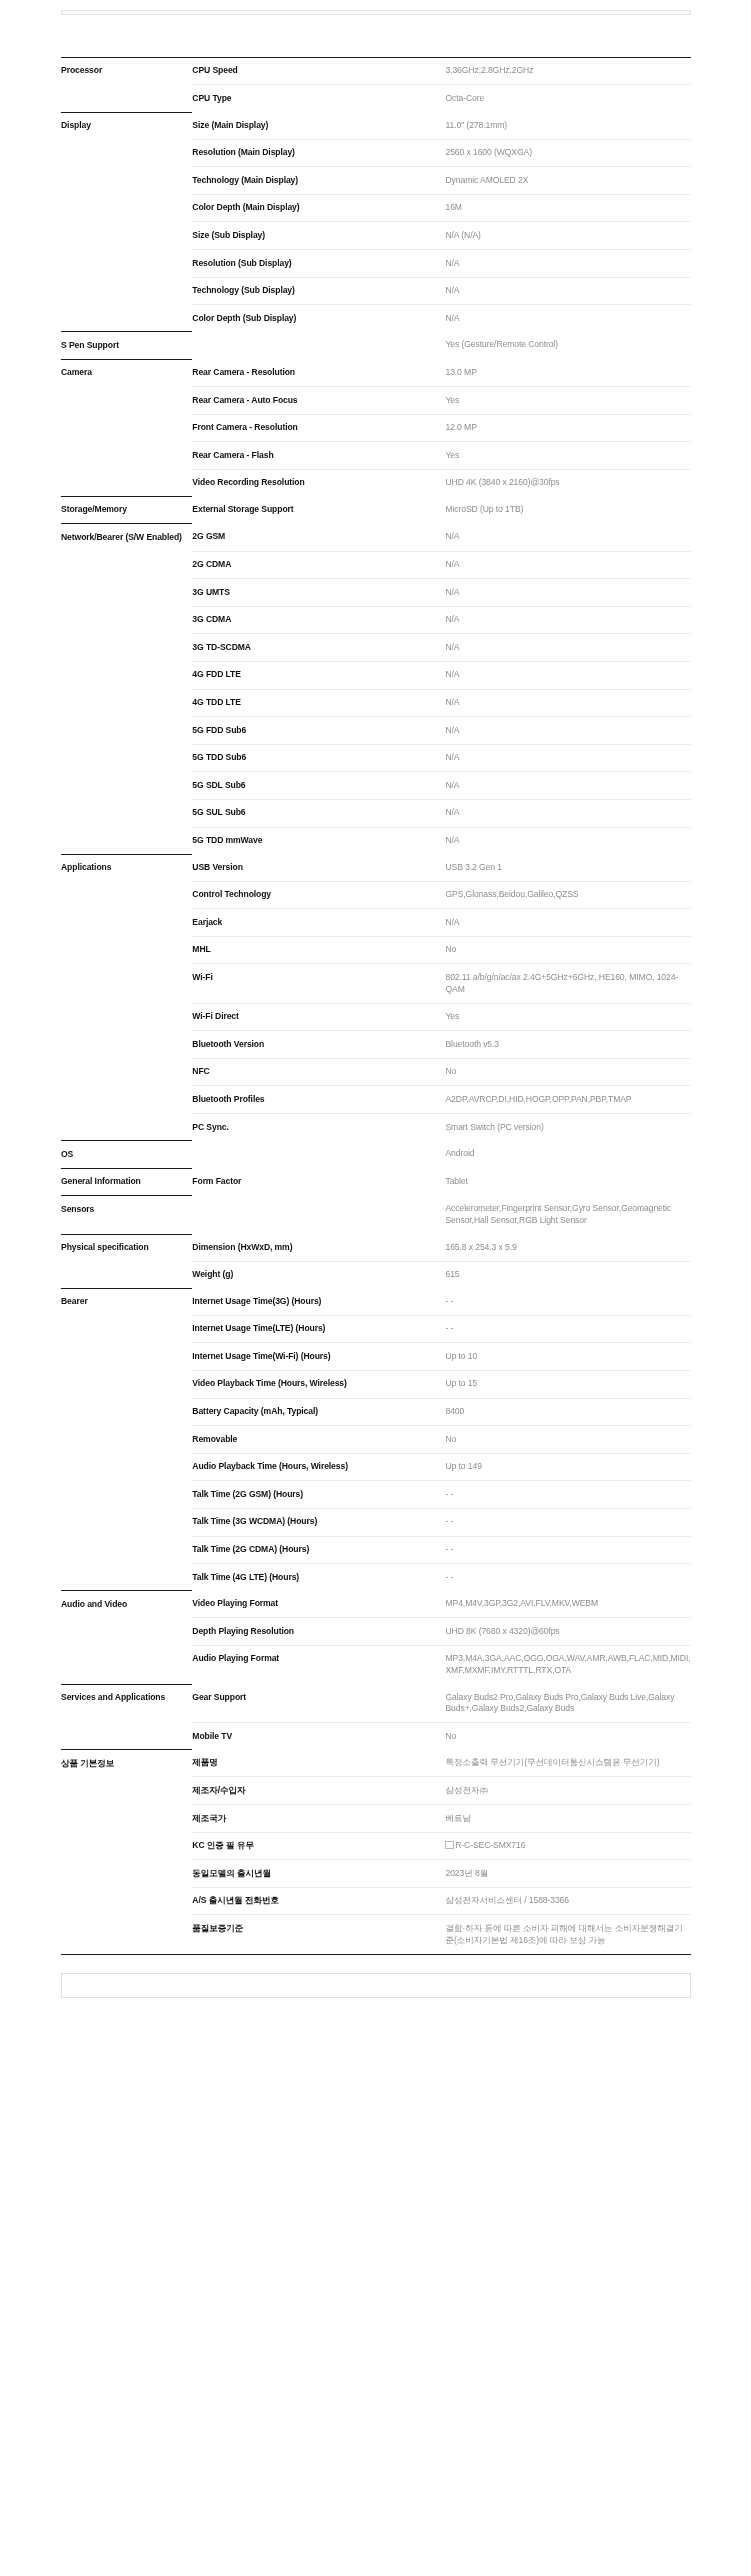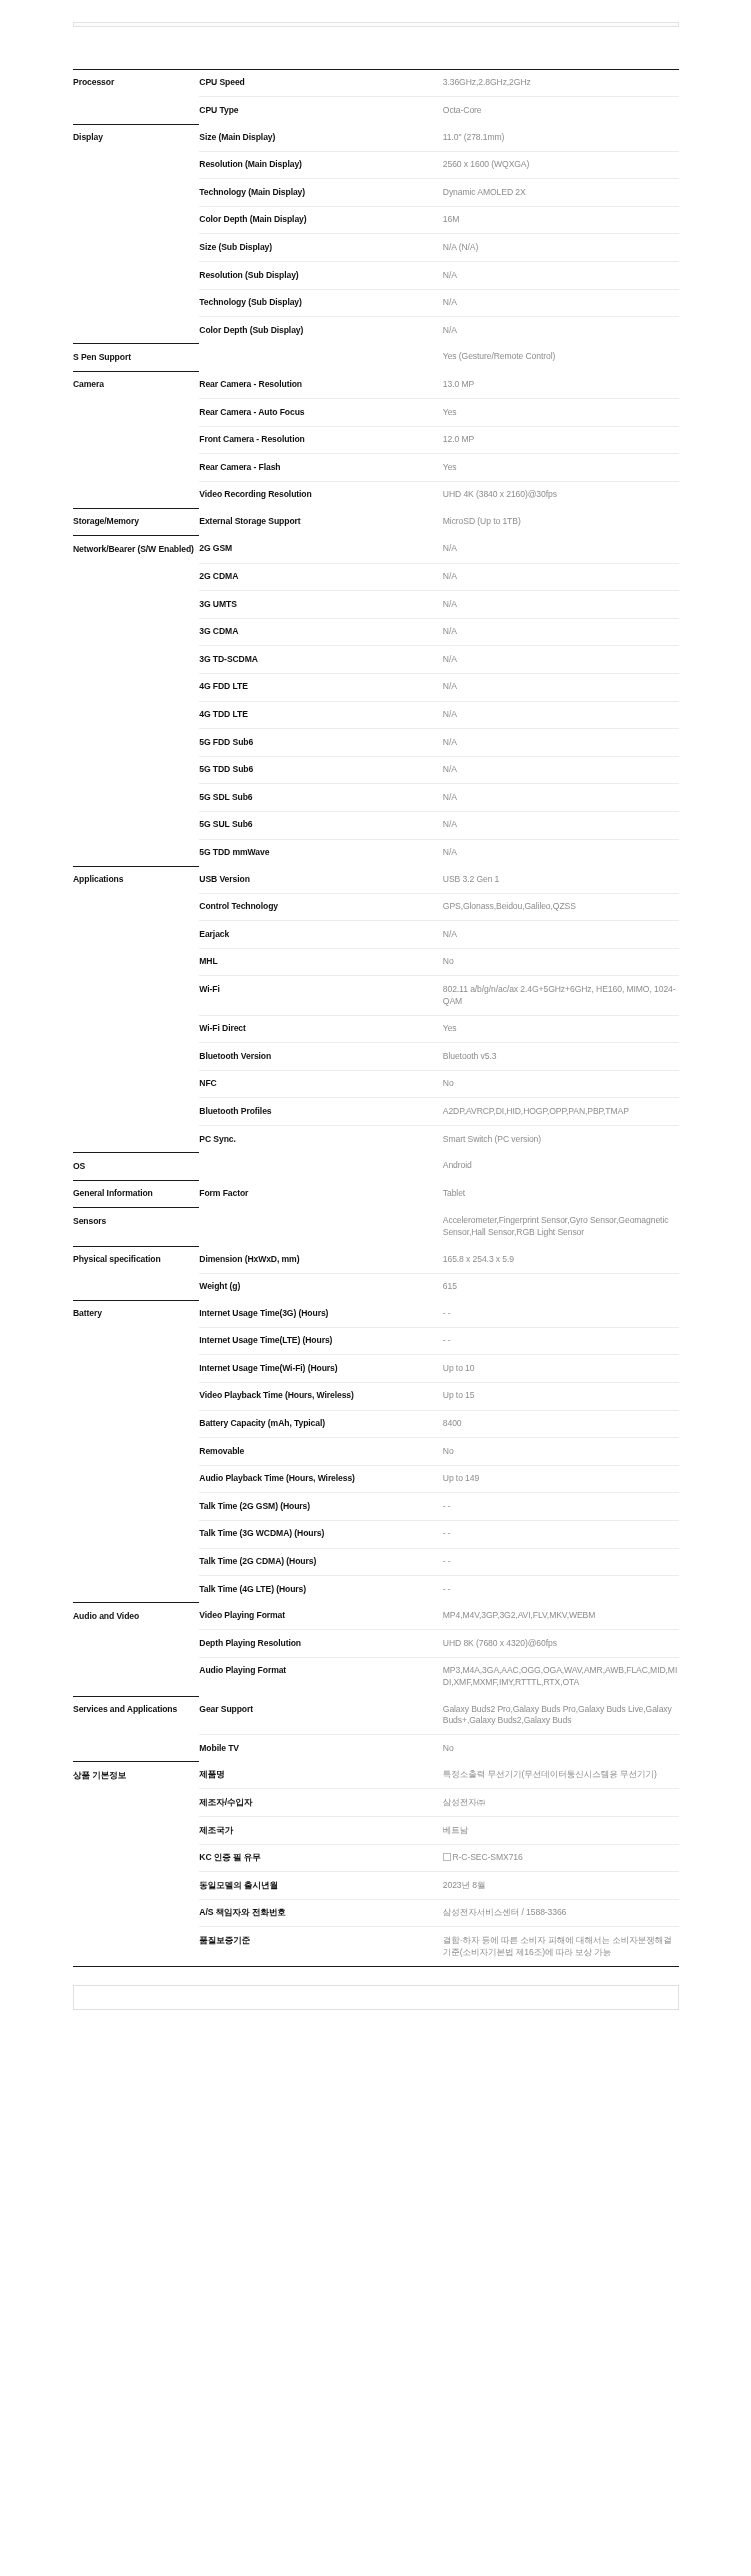--- a/index.html
+++ b/index.html
@@ -9,21 +9,21 @@
     background: #ffffff;
     font-family: "Liberation Sans", sans-serif;
   }
   body {
     width: 752px;
     min-height: 2576px;
     position: relative;
   }
   .page {
     width: 752px;
-    padding: 12px;
+    padding: 0;
   }
   
   .top-strip {
     margin: 10.4px 61px 0 61px;
     height: 4.5px;
     border: 0.7px solid #e3e3e3;
     background: #fcfcfc;
   }
   .spec-wrap {
     margin: 42px 61px 0 61px;
@@ -298,21 +298,21 @@
           <tr class="row group-start first-in-group">
             <td class="group group-cell" rowspan="2">Physical specification</td>
             <td class="label">Dimension (HxWxD, mm)</td>
             <td class="value">165.8 x 254.3 x 5.9</td>
           </tr>
           <tr class="row">
             <td class="label">Weight (g)</td>
             <td class="value">615</td>
           </tr>
           <tr class="row group-start first-in-group">
-            <td class="group group-cell" rowspan="11">Battery</td>
+            <td class="group group-cell" rowspan="11">Bearer</td>
             <td class="label">Internet Usage Time(3G) (Hours)</td>
             <td class="value">- -</td>
           </tr>
           <tr class="row">
             <td class="label">Internet Usage Time(LTE) (Hours)</td>
             <td class="value">- -</td>
           </tr>
           <tr class="row">
             <td class="label">Internet Usage Time(Wi-Fi) (Hours)</td>
             <td class="value">Up to 10</td>
@@ -386,21 +386,21 @@
           </tr>
           <tr class="row">
             <td class="label">KC 인증 필 유무</td>
             <td class="value"><span class="kc-box"></span><span>R-C-SEC-SMX716</span></td>
           </tr>
           <tr class="row">
             <td class="label">동일모델의 출시년월</td>
             <td class="value">2023년 8월</td>
           </tr>
           <tr class="row">
-            <td class="label">A/S 책임자와 전화번호</td>
+            <td class="label">A/S 출시년월 전화번호</td>
             <td class="value">삼성전자서비스센터 / 1588-3366</td>
           </tr>
           <tr class="row">
             <td class="label">품질보증기준</td>
             <td class="value">결함·하자 등에 따른 소비자 피해에 대해서는 소비자분쟁해결기준(소비자기본법 제16조)에 따라 보상 가능</td>
           </tr>
         </tbody>
     </table>
   </div>
 

